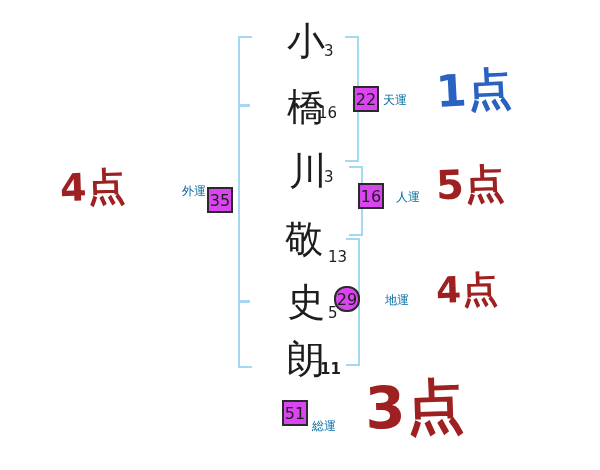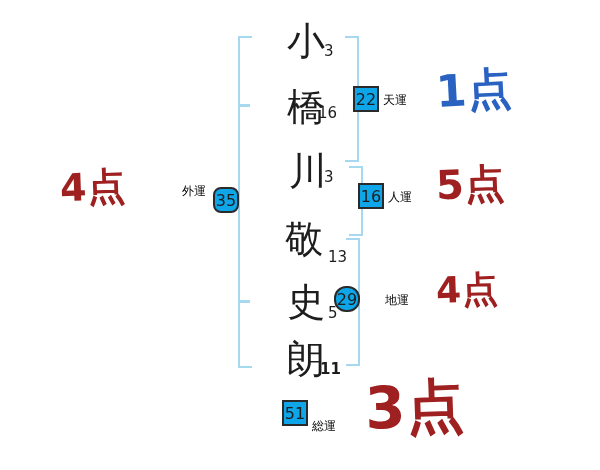--- a/index.html
+++ b/index.html
@@ -18,23 +18,23 @@
   }
   .bracket-right{
     width:12px;border-right:2.5px solid #a6d9ef;border-top:2.5px solid #a6d9ef;
     border-bottom:2.5px solid #a6d9ef;
   }
   .tick{height:2.5px;background:#a6d9ef;}
   
   .numbox{
     width:26px;height:26px;border:2px solid #2a2a2a;box-sizing:border-box;
     display:flex;align-items:center;justify-content:center;
-    font-size:16px;font-weight:500;background:#0ea5e9;
+    font-size:16px;font-weight:500;background:#d946ef;
   }
-  .fortune-label{font-size:12px;color:#000000;line-height:1;}
+  .fortune-label{font-size:12px;color:#0369a1;line-height:1;}
   
   .score{font-weight:bold;line-height:1;letter-spacing:1px;}
   .score-red{color:#9e2020;}
   .score-blue{color:#2a62c2;}
 </style>
 </head>
 <body>
 
 <div class="stage">
 
@@ -50,29 +50,29 @@
   <div class="abs strokes" style="left:324px;top:170px;">3</div>
   <div class="abs strokes" style="left:312px;top:250px;margin-left:16px;">13</div>
   <div class="abs strokes" style="left:328px;top:306px;">5</div>
   <div class="abs strokes" style="left:320px;top:362px;font-weight:bold;">11</div>
 
   <div class="abs bracket-left" style="left:238px;top:36px;height:328px;"></div>
   <div class="abs tick" style="left:238px;top:104px;width:12px;"></div>
   <div class="abs tick" style="left:238px;top:300px;width:12px;"></div>
 
   <div class="abs fortune-label" style="left:182px;top:185px;">外運</div>
-  <div class="abs numbox" style="left:213px;top:187px;border-radius:8px;">35</div>
+  <div class="abs numbox" style="left:207px;top:187px;">35</div>
 
   <div class="abs bracket-right" style="left:345px;top:36px;height:122px;"></div>
   <div class="abs numbox" style="left:353px;top:86px;">22</div>
   <div class="abs fortune-label" style="left:383px;top:94px;">天運</div>
 
   <div class="abs bracket-right" style="left:349px;top:166px;height:66px;"></div>
   <div class="abs numbox" style="left:358px;top:183px;">16</div>
-  <div class="abs fortune-label" style="left:388px;top:191px;">人運</div>
+  <div class="abs fortune-label" style="left:396px;top:191px;">人運</div>
 
   <div class="abs bracket-right" style="left:346px;top:238px;height:124px;"></div>
   <div class="abs numbox" style="left:334px;top:286px;border-radius:12px;">29</div>
   <div class="abs fortune-label" style="left:385px;top:294px;">地運</div>
 
   <div class="abs numbox" style="left:282px;top:400px;">51</div>
   <div class="abs fortune-label" style="left:312px;top:420px;">総運</div>
 
   <div class="abs score score-red" style="left:60px;top:168px;font-size:38px;transform:rotate(-2deg);">4点</div>
   <div class="abs score score-blue" style="left:436px;top:68px;font-size:44px;transform:rotate(-3deg);">1点</div>

